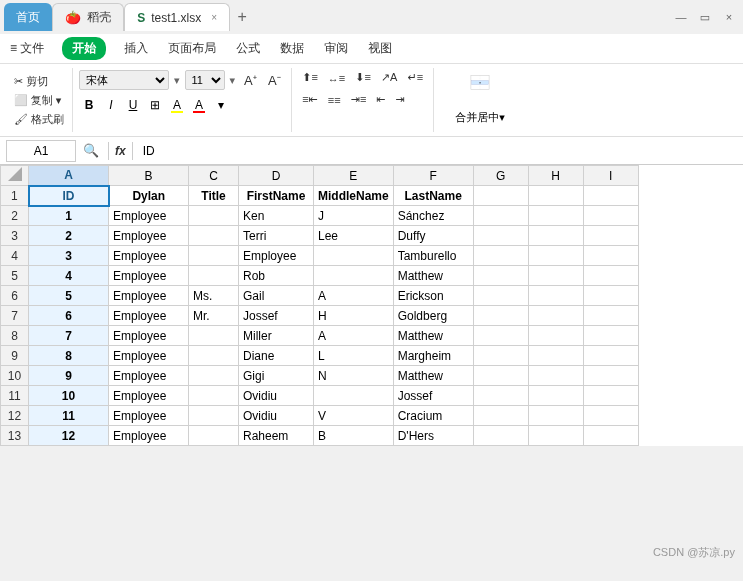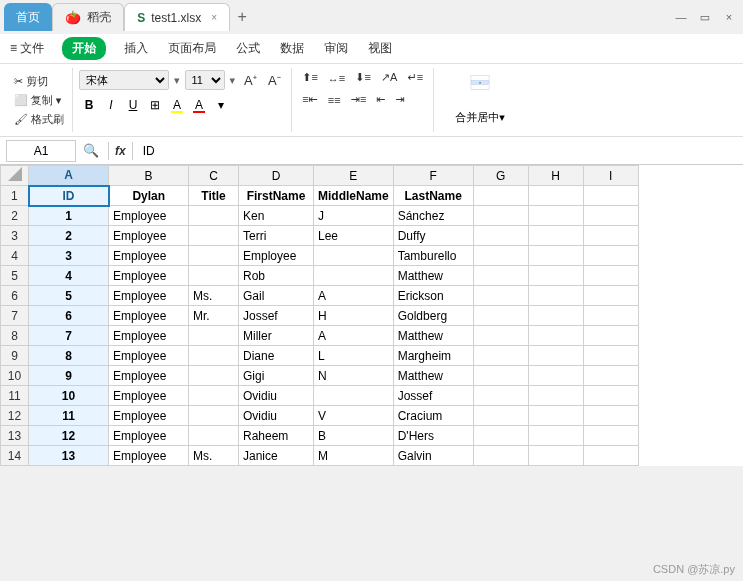--- a/index.html
+++ b/index.html
@@ -72,21 +72,21 @@
 
     .header-row th { height: 24px; }
     .data-cell { text-align: left; }
     .id-cell { text-align: center; font-weight: bold; }
 
     
     .wps-logo { color: #c0392b; font-weight: bold; font-size: 13px; }
     .excel-icon { color: #1f7244; font-weight: bold; font-size: 12px; }
 
     
-    .watermark { position: fixed; bottom: 4px; right: 8px; font-size: 11px; color: #999; z-index: 100; }
+    .watermark { position: fixed; bottom: 21px; right: 8px; font-size: 11px; color: #999; z-index: 100; }
   </style>
 </head>
 <body>
 
 <div class="title-bar">
   <div class="tab home">
     <span>首页</span>
   </div>
   <div class="tab wps">
     <span class="wps-logo">🍅</span>
@@ -375,29 +375,17 @@
           <td class="col-a id-cell">12</td>
           <td class="data-cell">Employee</td>
           <td class="data-cell"></td>
           <td class="data-cell">Raheem</td>
           <td class="data-cell">B</td>
           <td class="data-cell">D'Hers</td>
           <td class="data-cell"></td>
           <td class="data-cell"></td>
           <td class="data-cell"></td>
         </tr>
-        <tr>
-          <td class="row-num">14</td>
-          <td class="col-a id-cell">13</td>
-          <td class="data-cell">Employee</td>
-          <td class="data-cell">Ms.</td>
-          <td class="data-cell">Janice</td>
-          <td class="data-cell">M</td>
-          <td class="data-cell">Galvin</td>
-          <td class="data-cell"></td>
-          <td class="data-cell"></td>
-          <td class="data-cell"></td>
-        </tr>
       </tbody>
   </table>
 </div>
 
 <div class="watermark">CSDN @苏凉.py</div>
 
 </body></html>

